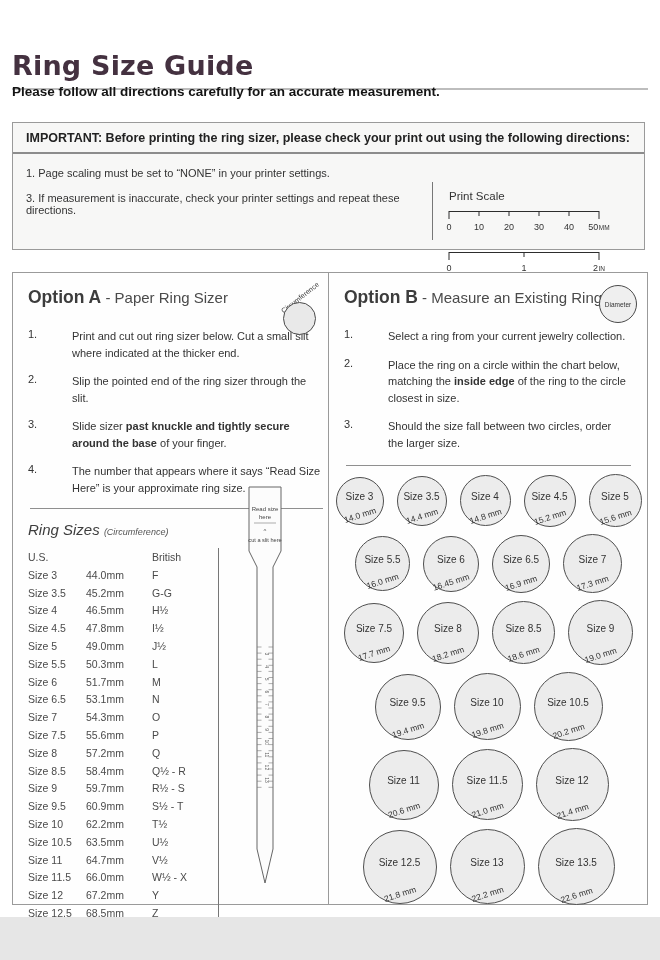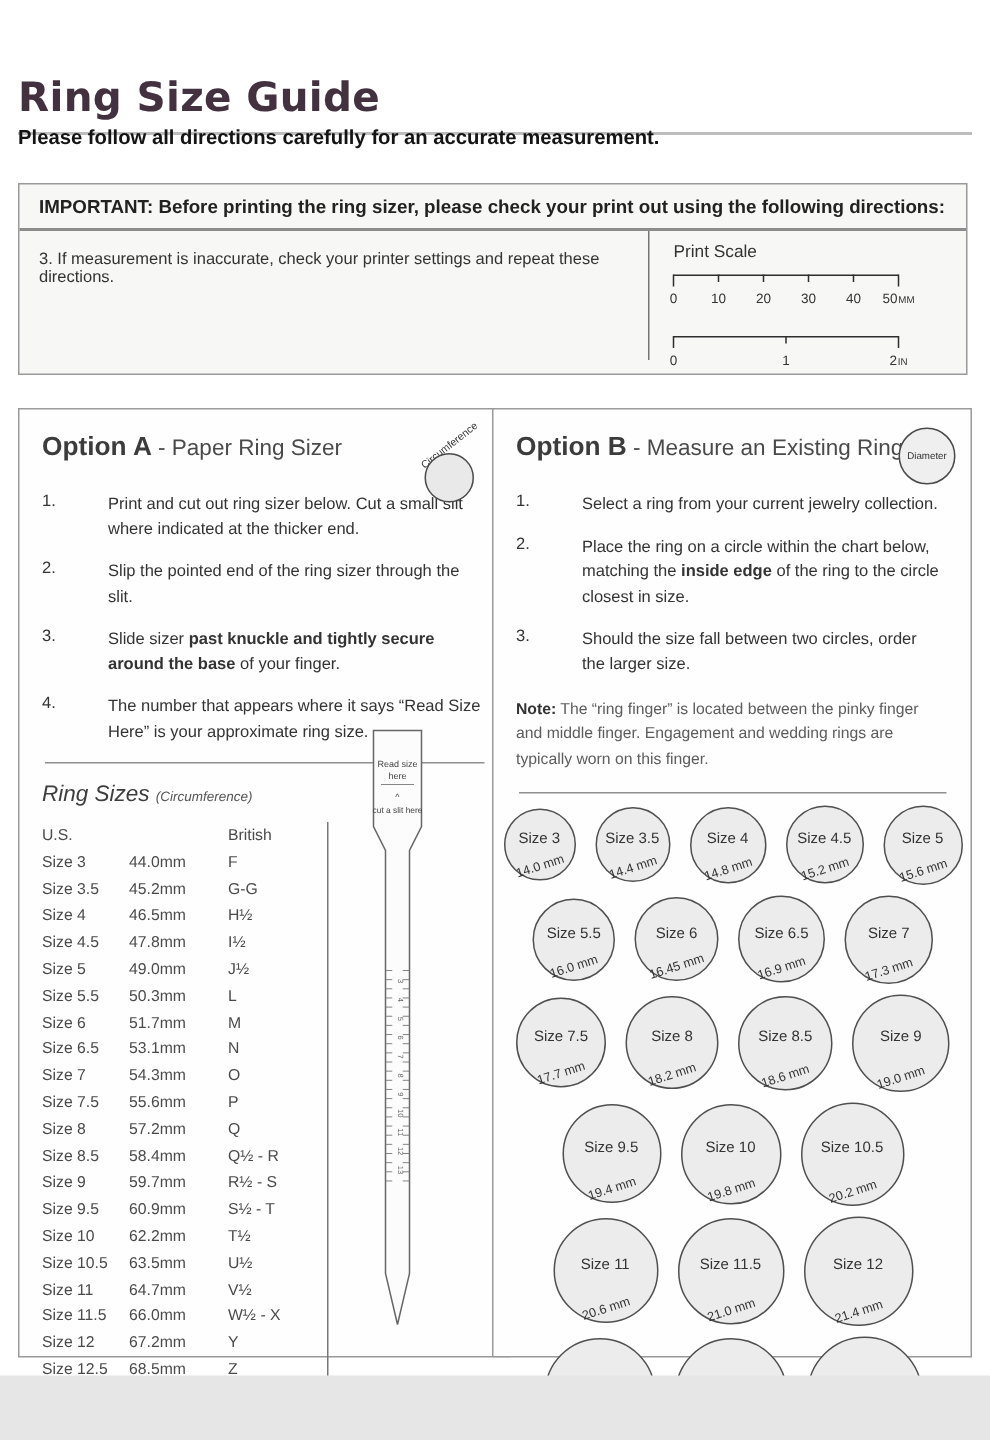--- a/index.html
+++ b/index.html
@@ -14,21 +14,21 @@
   .intro{position:absolute;left:12px;top:84px;font-size:13.5px;font-weight:bold;color:#141414;}
 
   
   .important-box{position:absolute;left:12px;top:122px;width:633px;height:128px;
     border:1.5px solid #9a9a9a;background:#f7f7f6;box-sizing:border-box;}
   .important-heading{padding:8px 13px 7px;font-size:12.5px;font-weight:bold;color:#222;
     border-bottom:2px solid #8c8c8c;}
   .important-body{display:flex;height:86px;}
   .important-directions{flex:1;padding:13px 8px 0 13px;}
   .direction{font-size:11px;color:#333;margin-bottom:13px;}
-  .print-scale-col{width:212px;border-left:1px solid #777;padding:8px 14px 0 16px;box-sizing:border-box;}
+  .print-scale-col{width:212px;border-left:1px solid #777;padding:8px 14px 0 16px;box-sizing:border-box;margin-top:28px;}
   .print-scale-label{font-size:11.5px;color:#333;}
   .ruler{position:relative;width:150px;height:28px;margin-top:9px;}
   .ruler-line{position:absolute;left:0;right:0;top:0;height:1px;background:#2d2d2d;}
   .tick{position:absolute;top:0;width:1px;height:5px;background:#2d2d2d;transform:translateX(-0.5px);}
   .tick-end{height:8px;}
   .rlabel{position:absolute;top:11px;transform:translateX(-50%);font-size:9px;color:#333;white-space:nowrap;}
   .runit{font-size:6.5px;text-transform:uppercase;margin-left:0.5px;}
 
   
   .option-box{position:absolute;top:272px;border:1.5px solid #9a9a9a;background:#fefefe;
@@ -87,20 +87,21 @@
   <h1 class="page-title">Ring Size Guide</h1>
   <div class="title-rule"></div>
 </div>
 
 <div class="intro">Please follow all directions carefully for an accurate measurement.</div>
 
 <div class="important-box">
   <div class="important-heading">IMPORTANT: Before printing the ring sizer, please check your print out using the following directions:</div>
   <div class="important-body">
     <div class="important-directions">
+        <div class="direction">1. Page scaling must be set to “NONE” in your printer settings.</div>
         <div class="direction">3. If measurement is inaccurate, check your printer settings and repeat these directions.</div>
       </div>
     <div class="print-scale-col">
       <div class="print-scale-label">Print Scale</div>
       <div class="ruler">
           <div class="ruler-line"></div>
           <div class="tick tick-end" style="left: 0%;"></div>
           <span class="rlabel" style="left: 0%;">0</span>
           <div class="tick" style="left: 20%;"></div>
           <span class="rlabel" style="left: 20%;">10</span>
@@ -365,23 +366,20 @@
         </div>
         <div class="step">
           <span class="step-num">2.</span>
           <div class="step-text"><span>Place the ring on a circle within the chart below, matching the </span><b>inside edge</b><span> of the ring to the circle closest in size.</span></div>
         </div>
         <div class="step">
           <span class="step-num">3.</span>
           <div class="step-text"><span>Should the size fall between two circles, order the larger size.</span></div>
         </div>
       </div>
-    <div class="note">
-      <b>Note:</b><span> The “ring finger” is located between the pinky finger and middle finger. Engagement and wedding rings are typically worn on this finger.</span>
-    </div>
     <hr class="option-divider" style="margin-top:14px;">
     <div class="circle-chart">
         <div class="crow">
           <div class="circle" style="width: 48px; height: 48px;">
             <div class="sz">Size 3</div>
             <div class="mm">14.0 mm</div>
           </div>
           <div class="circle" style="width: 50px; height: 50px;">
             <div class="sz">Size 3.5</div>
             <div class="mm">14.4 mm</div>

